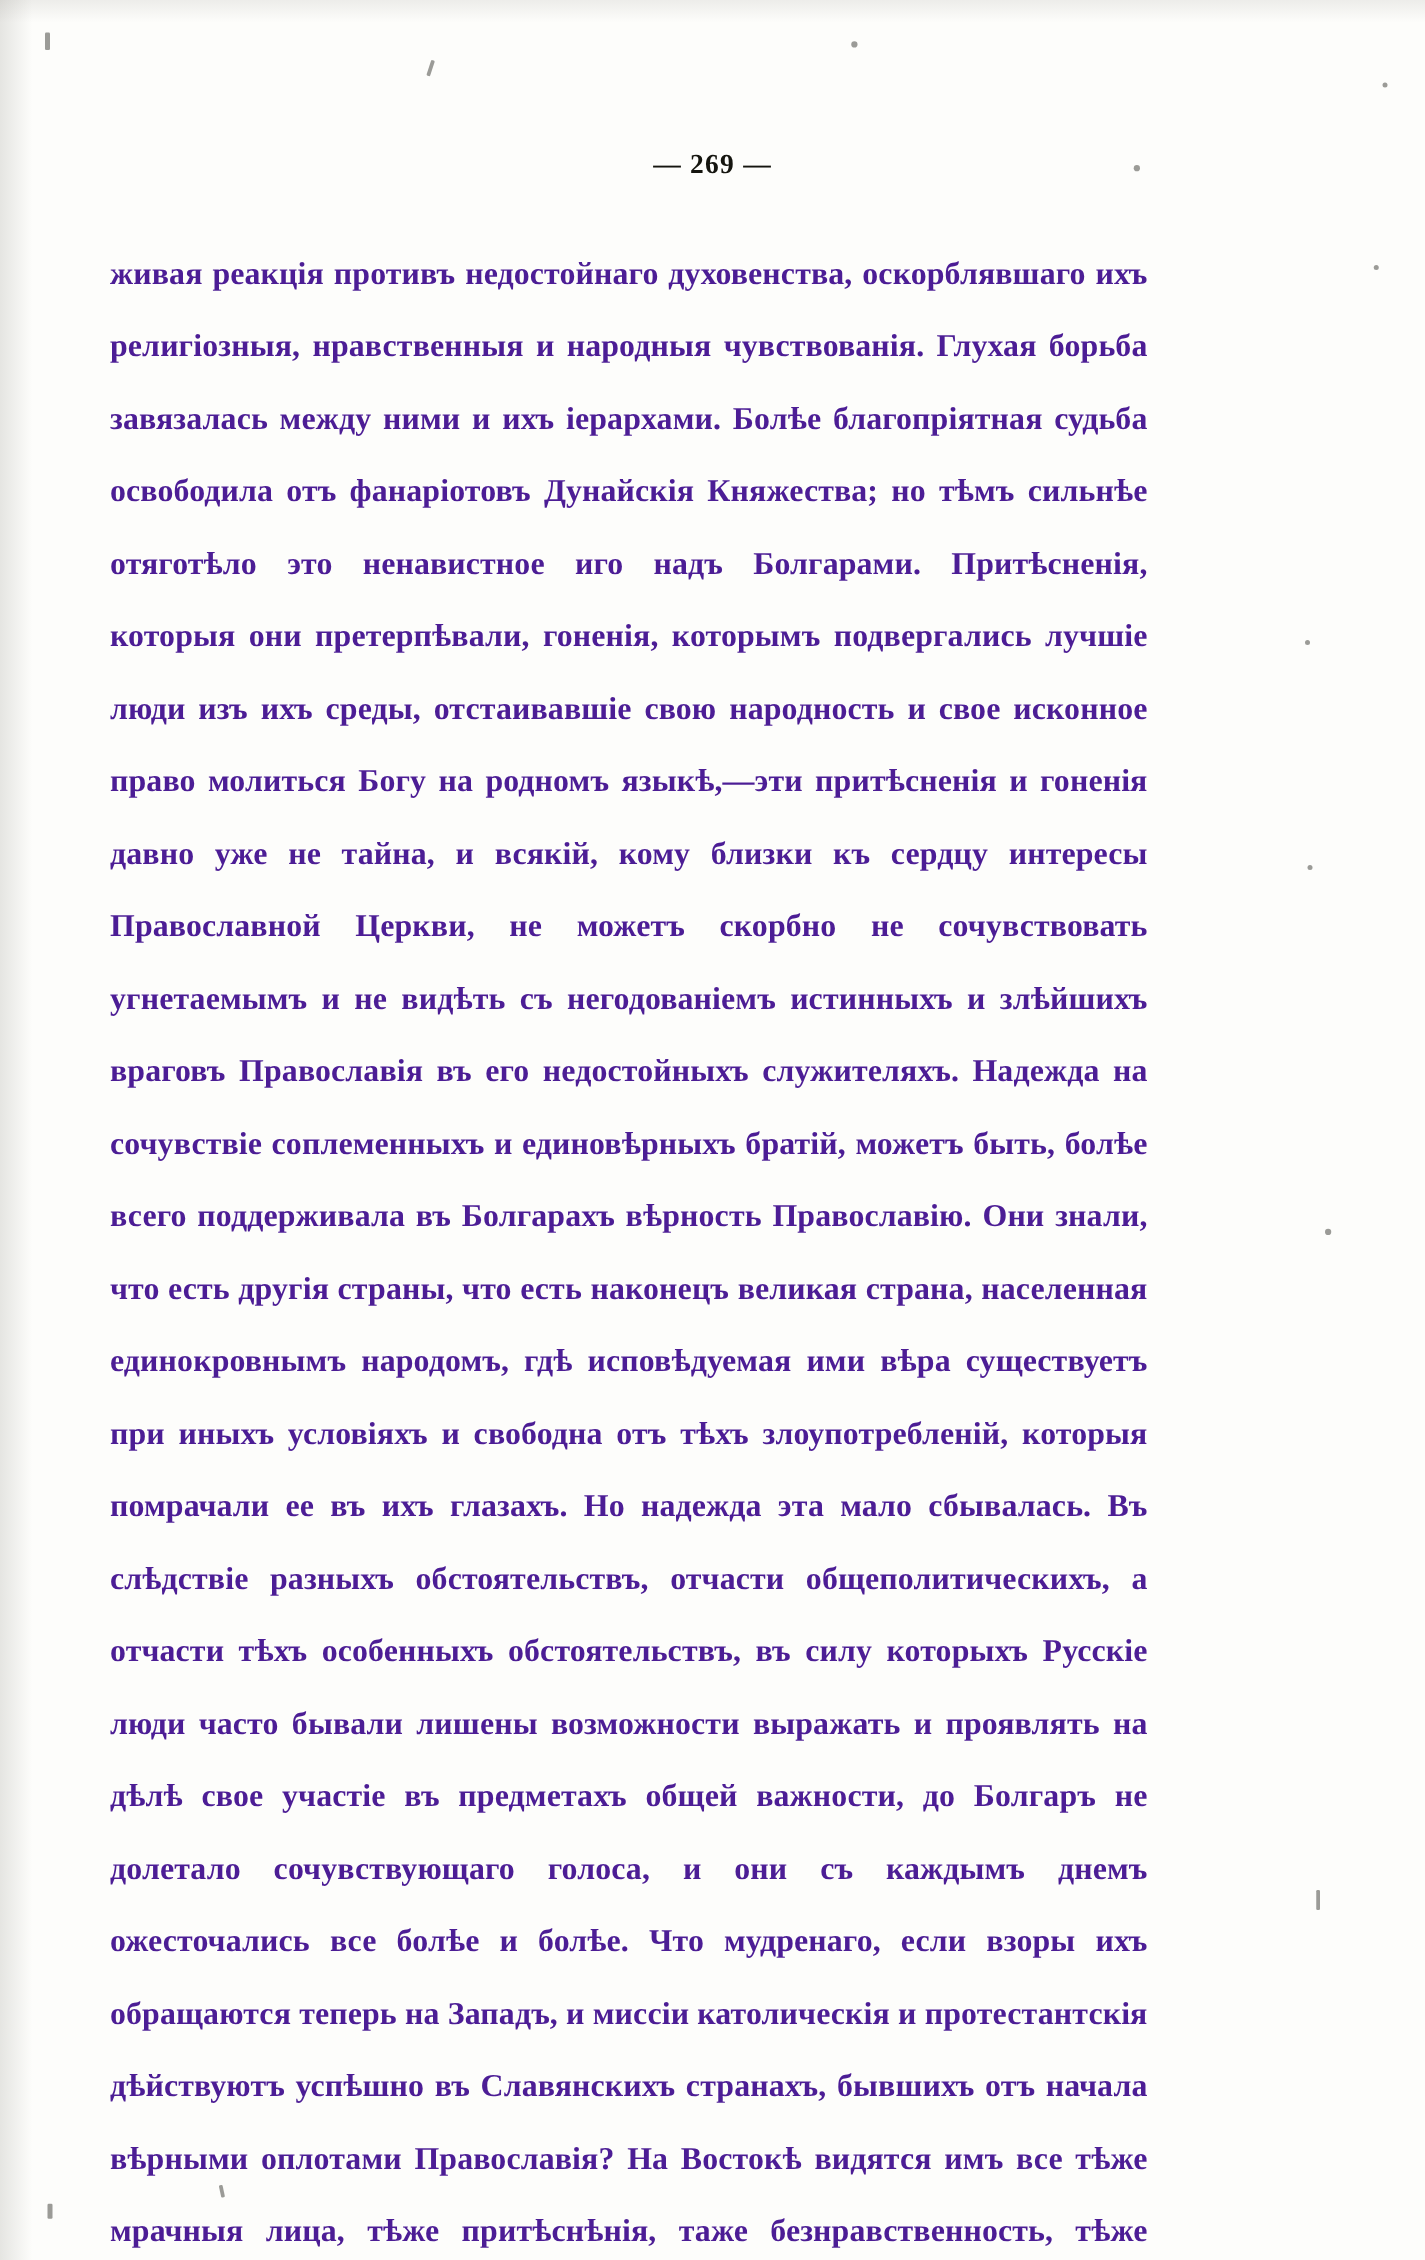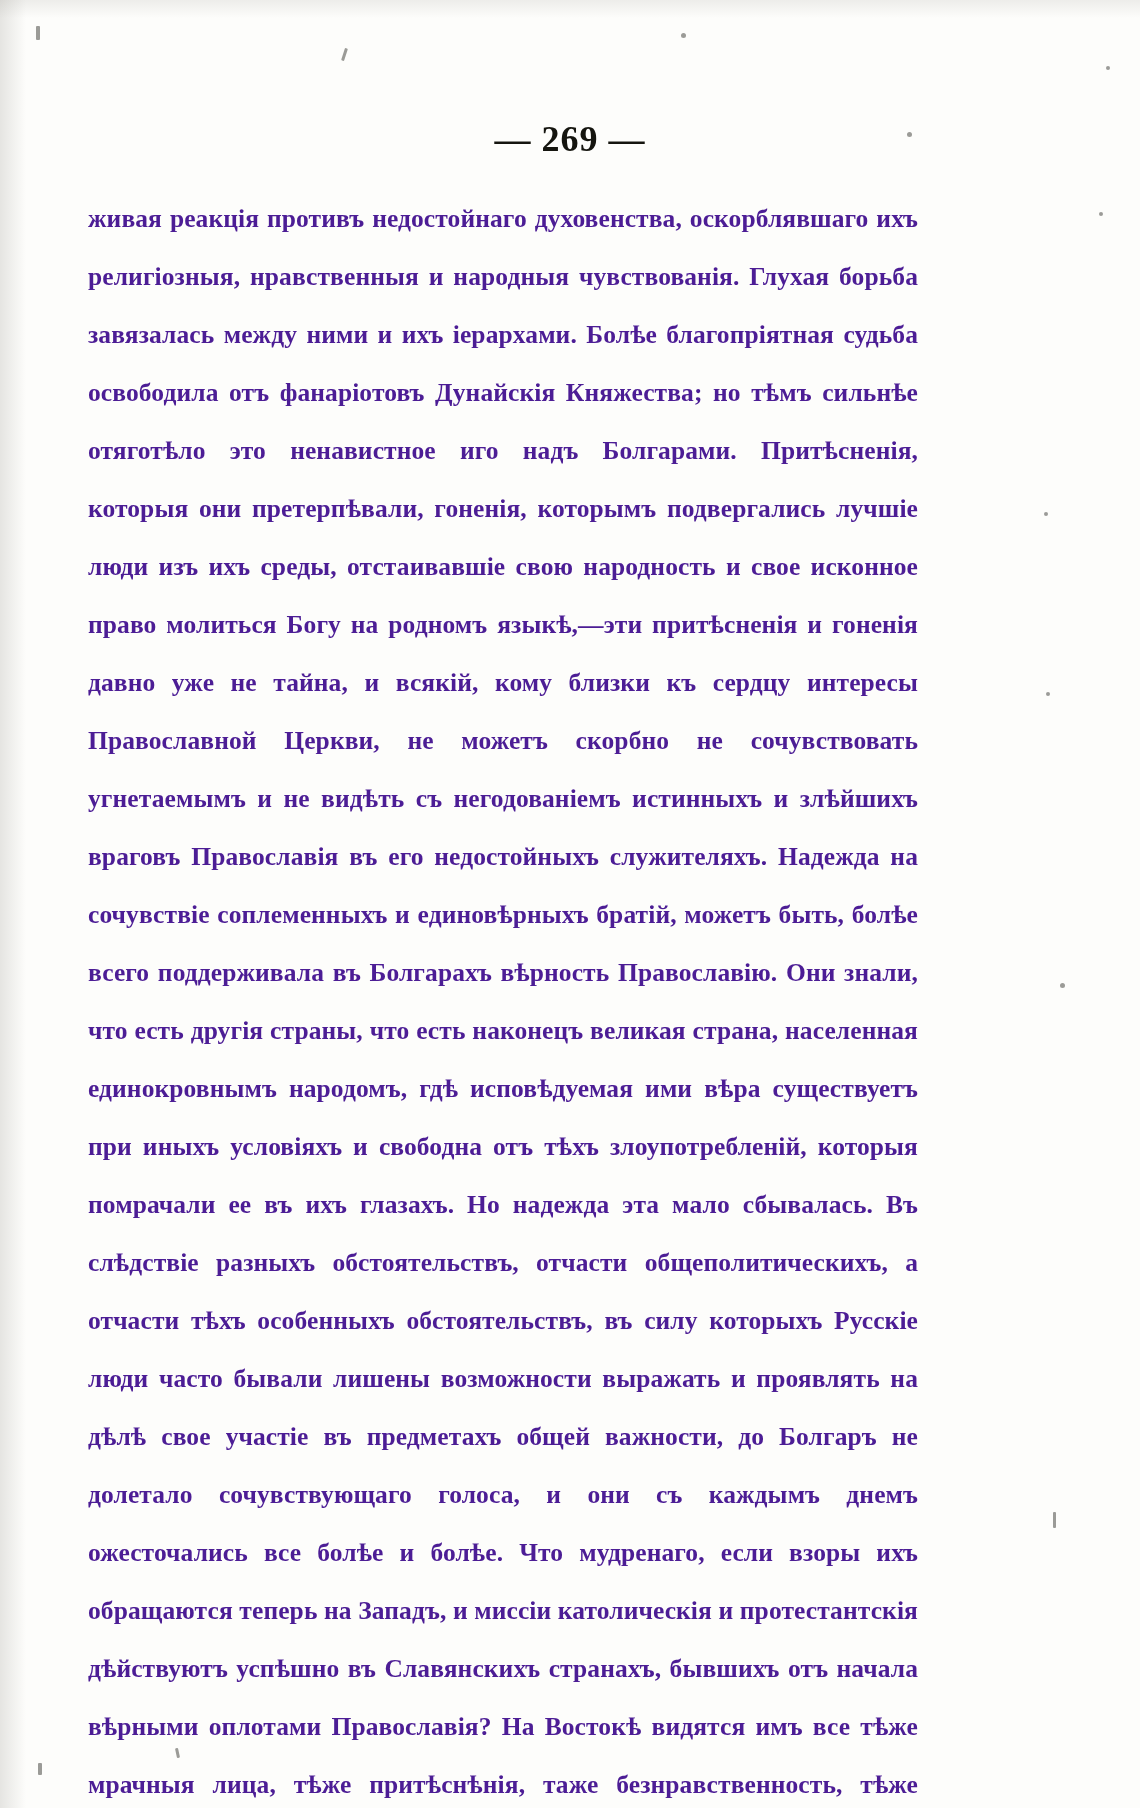--- a/index.html
+++ b/index.html
@@ -22,21 +22,21 @@
     border-radius: 50%;
     opacity: .55;
   }
   .page-number {
     position: absolute;
     top: 118px;
     left: 0;
     width: 1140px;
     text-align: center;
     font-family: "Liberation Serif", serif;
-    font-size: 36px;
+    font-size: 22px;
     font-weight: bold;
     letter-spacing: 1px;
     color: #15150f;
   }
   .body-text {
     position: absolute;
     top: 190px;
     left: 88px;
     width: 830px;
     font-family: "Liberation Serif", serif;

